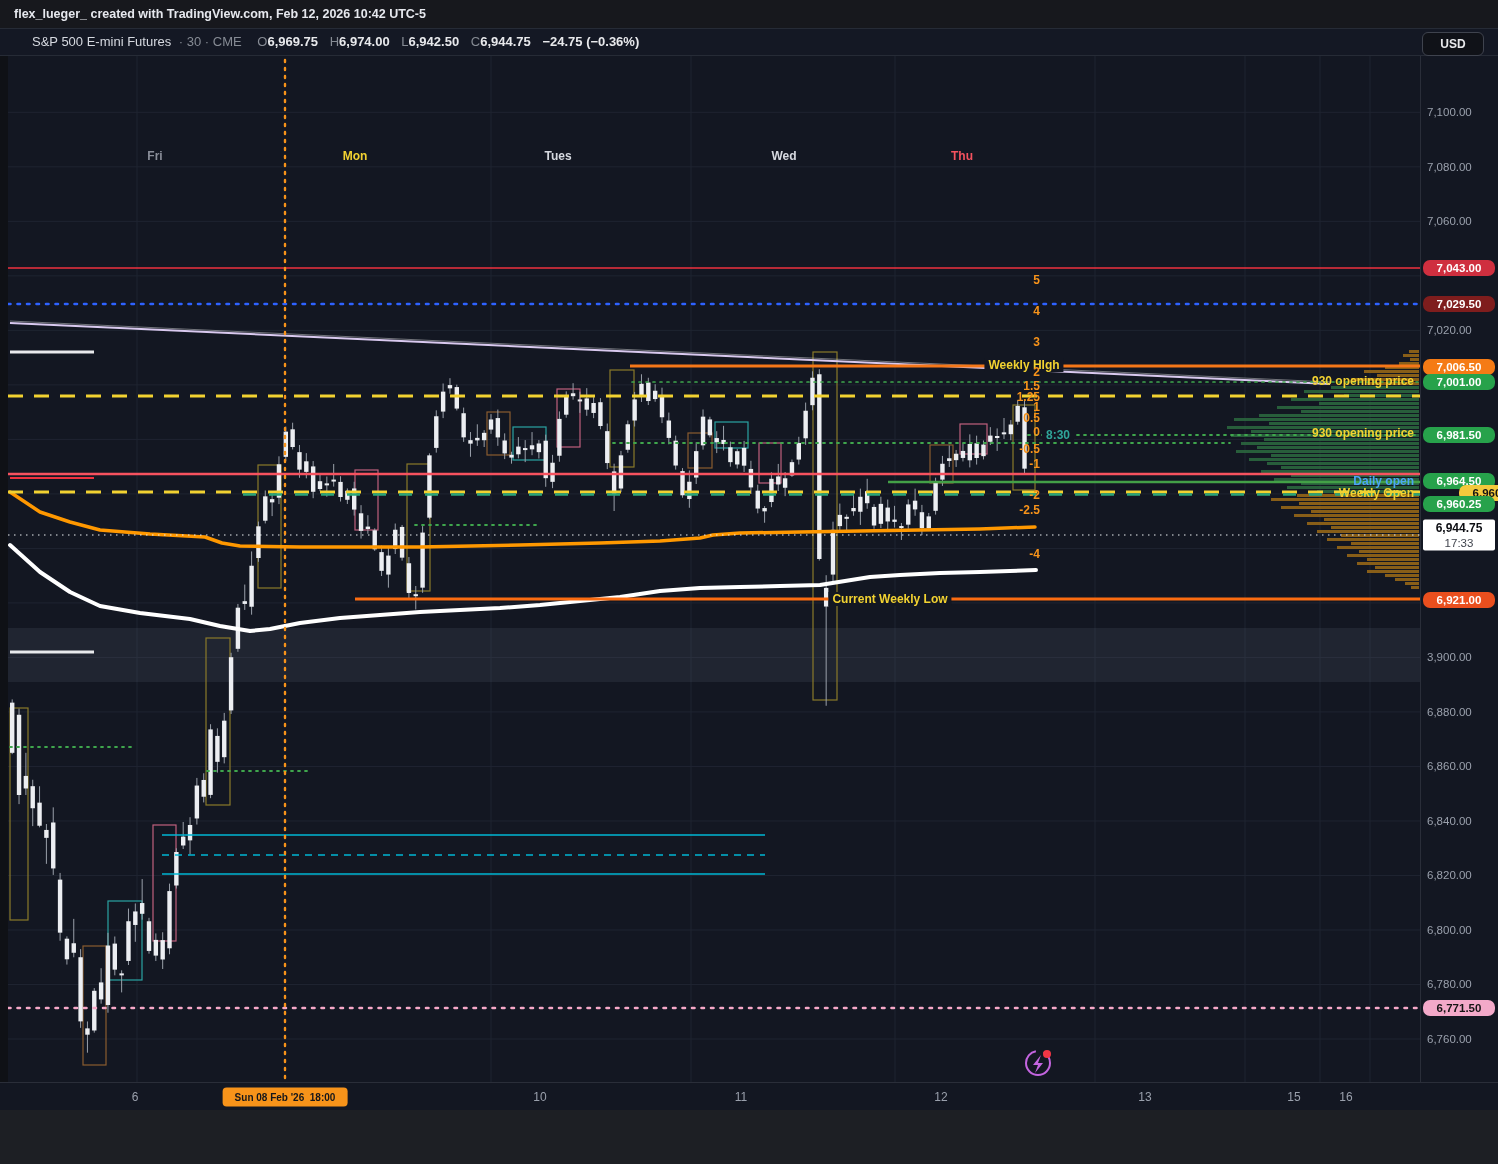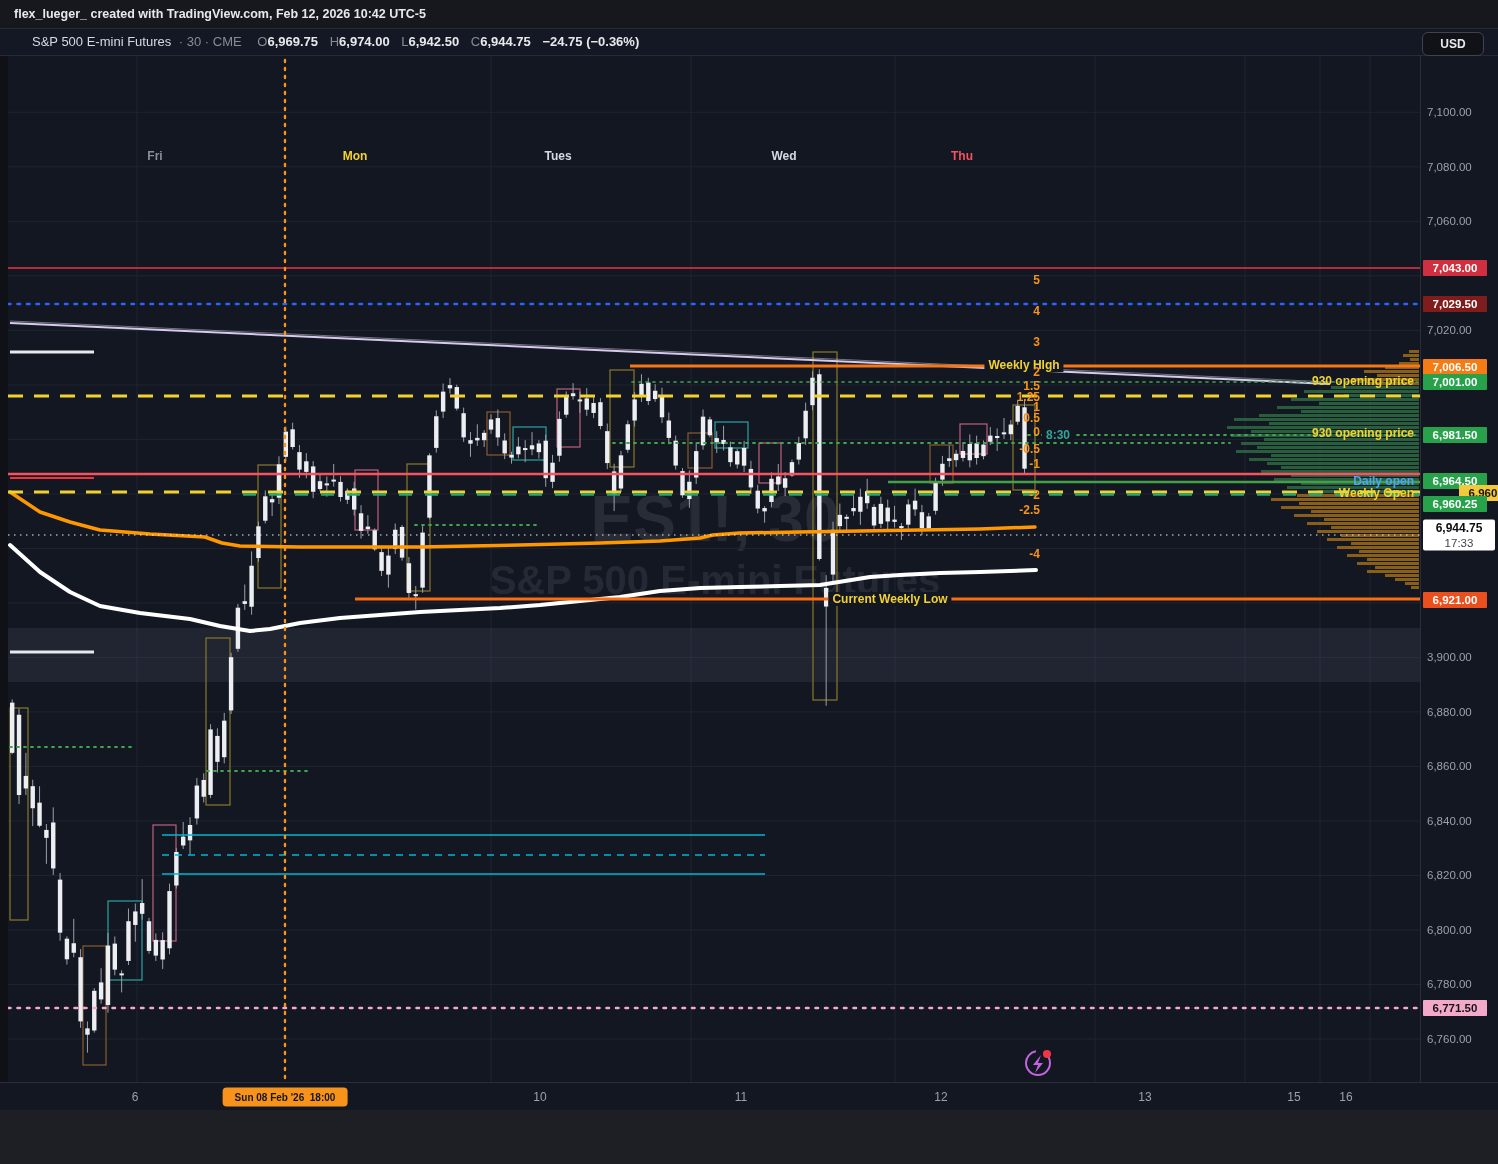--- a/index.html
+++ b/index.html
@@ -31,22 +31,22 @@
   #gfx{position:absolute;left:0;top:0;z-index:1;}
   #overlay{position:absolute;left:0;top:0;width:1498px;height:1164px;z-index:2;pointer-events:none;}
   .paneLabel{position:absolute;font-size:12px;font-weight:bold;white-space:nowrap;transform:translate(-50%,-50%);}
   .paneLabel.end{transform:translate(-100%,-50%);}
   .paneLabel.start{transform:translate(0,-50%);}
   .paneLabel.bgfill{background:#131722;padding:0 4px;}
   .fibLabel{position:absolute;font-size:12px;font-weight:bold;color:#f7931a;transform:translate(-100%,-50%);}
   .dayLabel{position:absolute;top:156px;font-size:12px;font-weight:bold;transform:translate(-50%,-50%);}
   
   .axLabel{position:absolute;left:6px;color:#9aa0ac;font-size:11.5px;transform:translateY(-50%);}
-  .axBadge{position:absolute;left:2px;width:64px;text-align:center;font-size:11.5px;font-weight:bold;
-    border-radius:1px;padding:2px 0;transform:translateY(-50%);}
+  .axBadge{position:absolute;left:2px;width:72px;text-align:center;font-size:11.5px;font-weight:bold;
+    border-radius:7px;padding:2px 0;transform:translateY(-50%);}
   .curBadge{position:absolute;left:2px;width:72px;text-align:center;border-radius:2px;background:#ffffff;
     transform:translateY(-50%);padding:1px 0;}
   .curBadge .p{color:#0c0d12;font-size:12px;font-weight:bold;line-height:15px;}
   .curBadge .t{color:#40444d;font-size:11.5px;line-height:14px;}
   .timeTick{position:absolute;top:14px;color:#9aa0ac;font-size:12px;transform:translate(-50%,-50%);}
   .timeBadge{position:absolute;top:14px;transform:translate(-50%,-50%);background:#f7931a;color:#14161b;
     font-size:10px;font-weight:bold;border-radius:4px;padding:4px 12px;white-space:nowrap;}
 </style>
 </head>
 <body>
@@ -62,21 +62,20 @@
     <span class="dim">· 30 · CME</span>
     <span class="dim" style="margin-left:8px;margin-right:0;">O</span><b>6,969.75</b>
     <span class="dim" style="margin-left:8px;margin-right:0;">H</span><b>6,974.00</b>
     <span class="dim" style="margin-left:8px;margin-right:0;">L</span><b>6,942.50</b>
     <span class="dim" style="margin-left:8px;margin-right:0;">C</span><b>6,944.75</b>
     <b style="margin-left:8px;">−24.75 (−0.36%)</b>
     <div id="usd-button">USD</div>
   </div>
 
   <div id="watermark">
-    <div class="wm1">ES1!, 30</div>
     <div class="wm2">S&amp;P 500 E-mini Futures</div>
   </div>
 
   <svg id="gfx" width="1498" height="1164">
       <line x1="8" x2="1420" y1="1039" y2="1039" stroke="#1f2431" stroke-width="1"></line>
       <line x1="8" x2="1420" y1="984.49" y2="984.49" stroke="#1f2431" stroke-width="1"></line>
       <line x1="8" x2="1420" y1="929.98" y2="929.98" stroke="#1f2431" stroke-width="1"></line>
       <line x1="8" x2="1420" y1="875.47" y2="875.47" stroke="#1f2431" stroke-width="1"></line>
       <line x1="8" x2="1420" y1="820.96" y2="820.96" stroke="#1f2431" stroke-width="1"></line>
       <line x1="8" x2="1420" y1="766.45" y2="766.45" stroke="#1f2431" stroke-width="1"></line>

